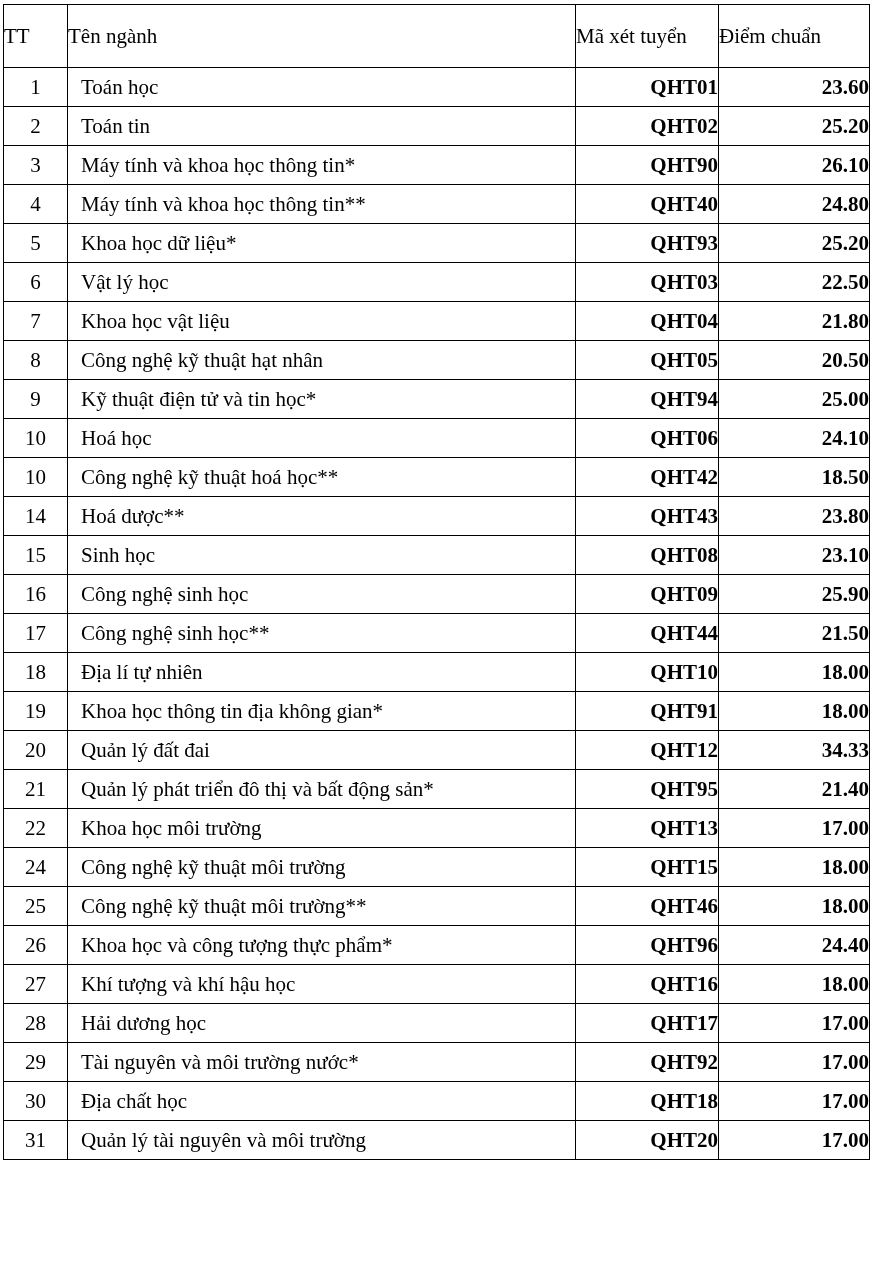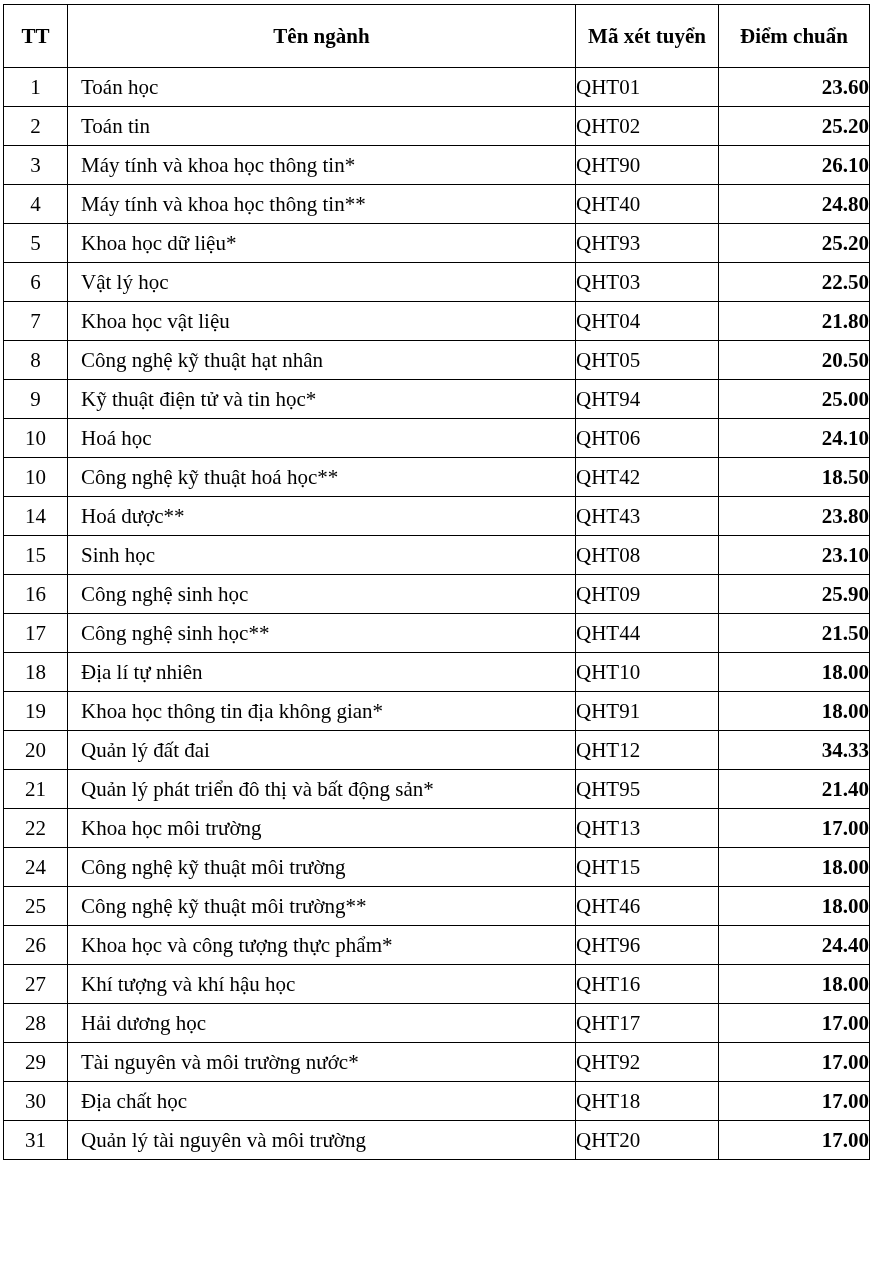--- a/index.html
+++ b/index.html
@@ -32,40 +32,40 @@
 
   table.score-table th,
   table.score-table td {
     border: 1.6px solid #000000;
     padding: 0;
     font-size: 21px;
     line-height: 1.18;
     vertical-align: middle;
   }
   thead th {
-    font-weight: bold;
-    text-align: center;
+    font-weight: normal;
+    text-align: left;
     height: 62px;
     padding: 2px 4px;
   }
   thead th.h-tt { font-size: 21px; }
   tbody td.cell-tt {
     text-align: center;
     height: 38px;
     font-weight: normal;
   }
   tbody td.cell-name {
     text-align: left;
     padding-left: 13px;
     font-weight: normal;
     margin-top: 37px;
   }
   tbody td.cell-code {
-    text-align: left;
-    font-weight: normal;
+    text-align: right;
+    font-weight: bold;
   }
   tbody td.cell-score {
     text-align: right;
     font-weight: bold;
   }
   tbody tr { height: 38px; }
 </style>
 </head>
 <body>
 

